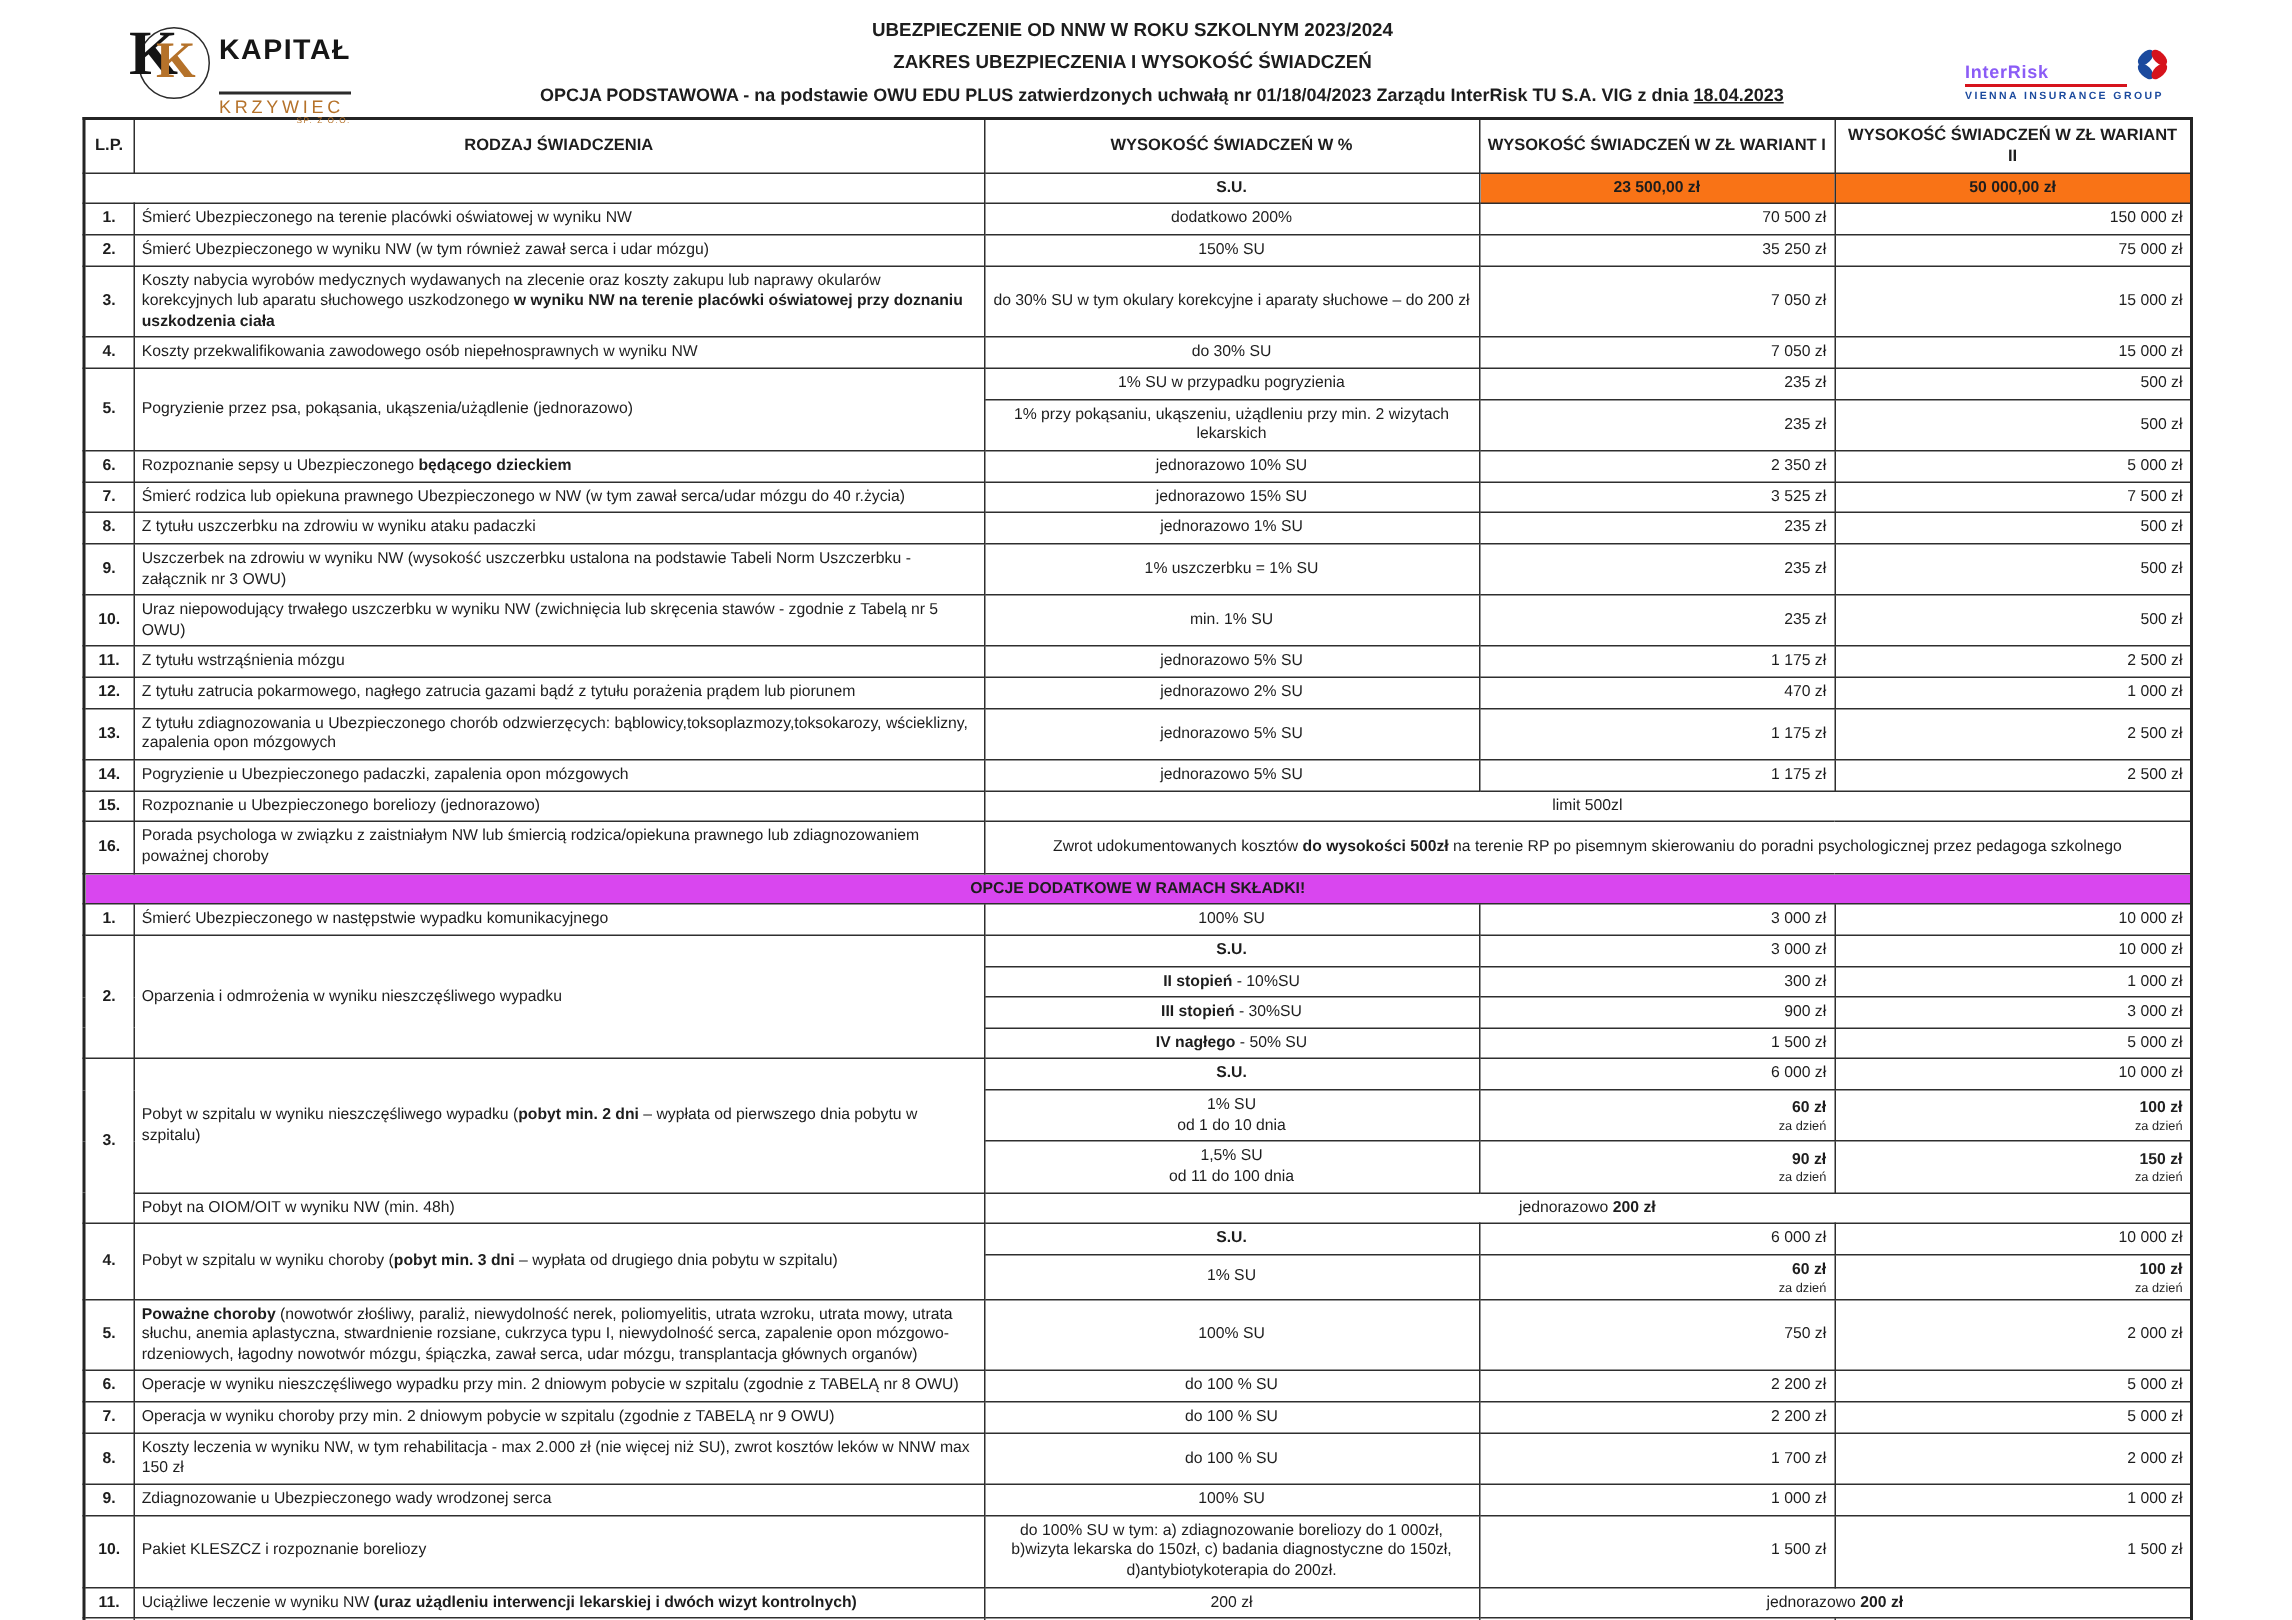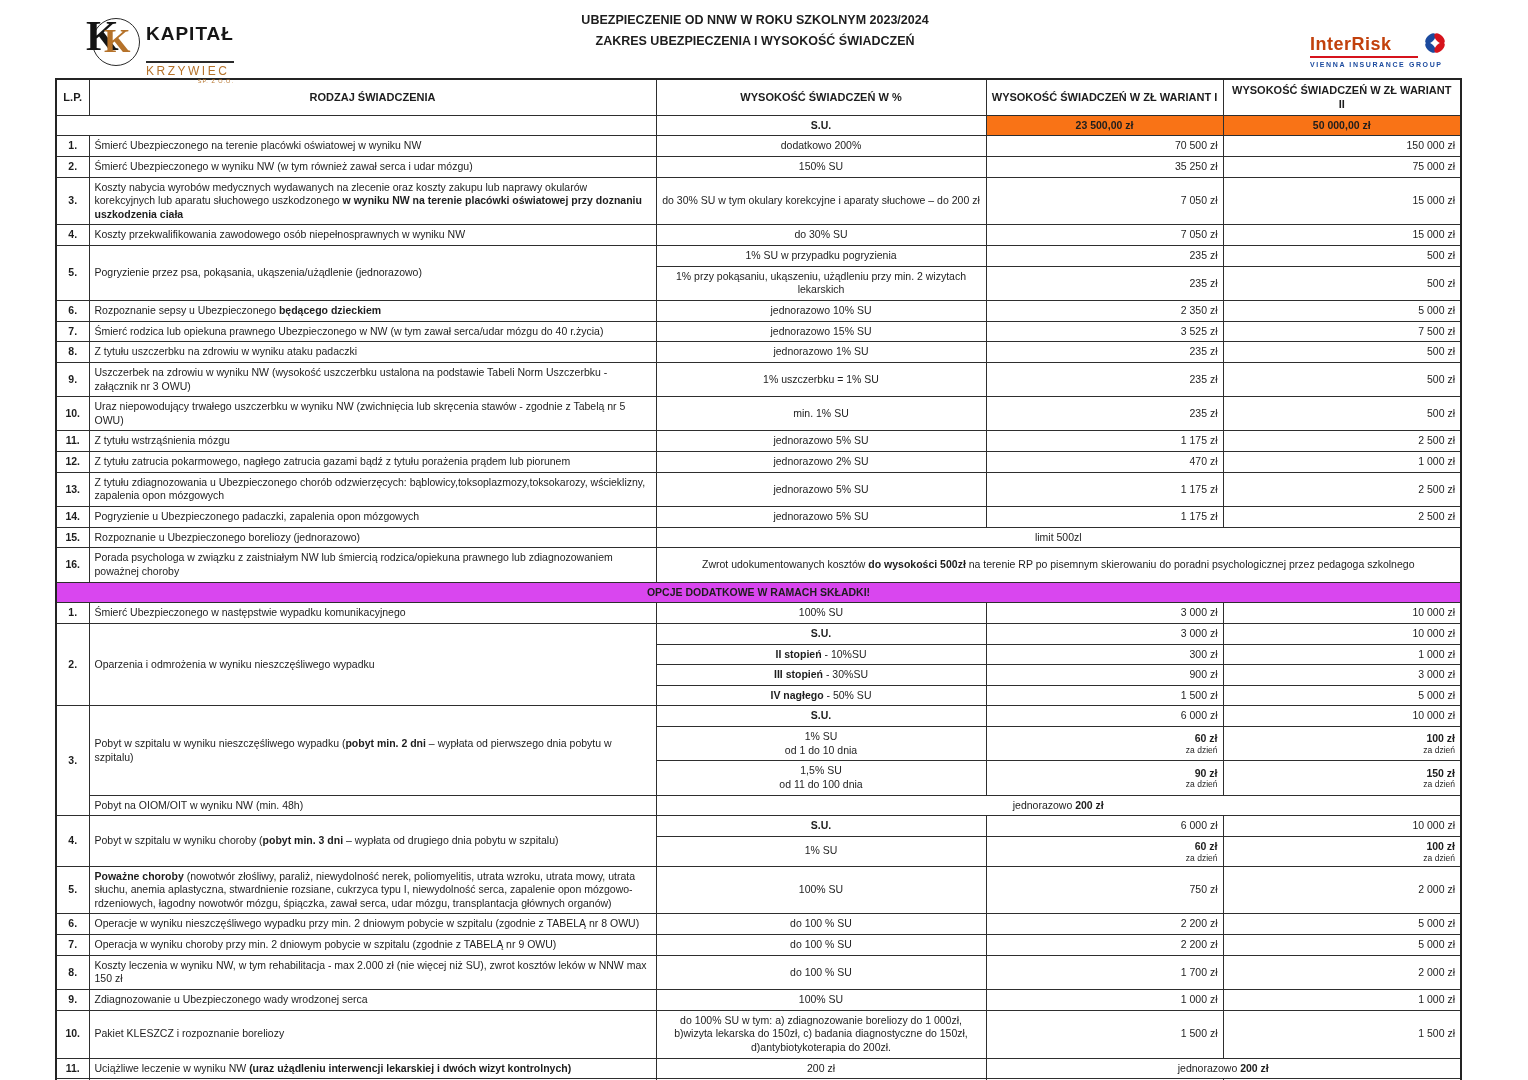--- a/index.html
+++ b/index.html
@@ -18,21 +18,21 @@
   .kk-kapital{font-size:19px;font-weight:bold;letter-spacing:1px;color:#161616;border-bottom:2px solid #2b2b2b;padding-bottom:18px;}
   .kk-krzywiec{font-size:12px;letter-spacing:2.5px;color:#b5722a;margin-top:2px;}
   .kk-sp{font-size:5.5px;letter-spacing:1px;color:#b5722a;text-align:right;margin-top:2px;}
   .titles{position:absolute;left:360px;top:13px;width:790px;text-align:center;}
   .title-1{font-size:12.5px;font-weight:bold;}
   .title-2{font-size:12.5px;font-weight:bold;margin-top:7px;}
   .title-3{font-size:12px;font-weight:bold;margin-top:8px;white-space:nowrap;}
   .u-date{text-decoration:underline;}
   .brand-right{position:absolute;right:80px;top:30px;text-align:left;}
   .ir-row{display:flex;align-items:flex-end;}
-  .ir-name{font-size:18px;font-weight:bold;color:#c2410c;letter-spacing:.5px;}
+  .ir-name{font-size:12px;font-weight:bold;color:#8b5cf6;letter-spacing:.5px;}
   .ir-bar{height:2.5px;background:#d6131c;width:108px;margin-top:1px;}
   .ir-sub{font-size:7px;font-weight:bold;color:#1b4a9e;letter-spacing:1.6px;margin-top:3px;}
   .ir-pin{margin-left:4px;margin-bottom:2px;}
   
   table.benefits{border-collapse:collapse;table-layout:fixed;margin-left:55px;width:1405px;font-size:10.5px;line-height:1.3;}
   table.benefits td{border:1px solid #2e2e2e;padding:3px 5px;vertical-align:middle;overflow:hidden;}
   table.benefits{border:2px solid #242424;}
   td.hc{font-weight:bold;text-align:center;font-size:11px;padding:7px 3px;}
   td.lp{font-weight:bold;text-align:center;}
   td.d{text-align:left;padding-left:8px;}
@@ -58,20 +58,21 @@
     <div class="kk-text">
       <div class="kk-kapital">KAPITAŁ</div>
       <div class="kk-krzywiec">KRZYWIEC</div>
       <div class="kk-sp">SP. Z O.O.</div>
     </div>
   </div>
 
   <div class="titles">
     <div class="title-1">UBEZPIECZENIE OD NNW W ROKU SZKOLNYM 2023/2024</div>
     <div class="title-2">ZAKRES UBEZPIECZENIA I WYSOKOŚĆ ŚWIADCZEŃ</div>
+    <div class="title-3"><span>OPCJA PODSTAWOWA - na podstawie OWU EDU PLUS  zatwierdzonych uchwałą nr 01/18/04/2023 Zarządu InterRisk TU S.A. VIG z dnia </span><span class="u-date">18.04.2023</span></div>
   </div>
 
   <div class="brand-right">
     <div class="ir-row">
       <div>
         <div class="ir-name">InterRisk</div>
         <div class="ir-bar"></div>
       </div>
       <svg class="ir-pin" width="26" height="26" viewBox="0 0 40 40">
         <ellipse cx="13" cy="13" rx="10" ry="5.5" transform="rotate(-45 13 13)" fill="#1b4a9e"></ellipse>

